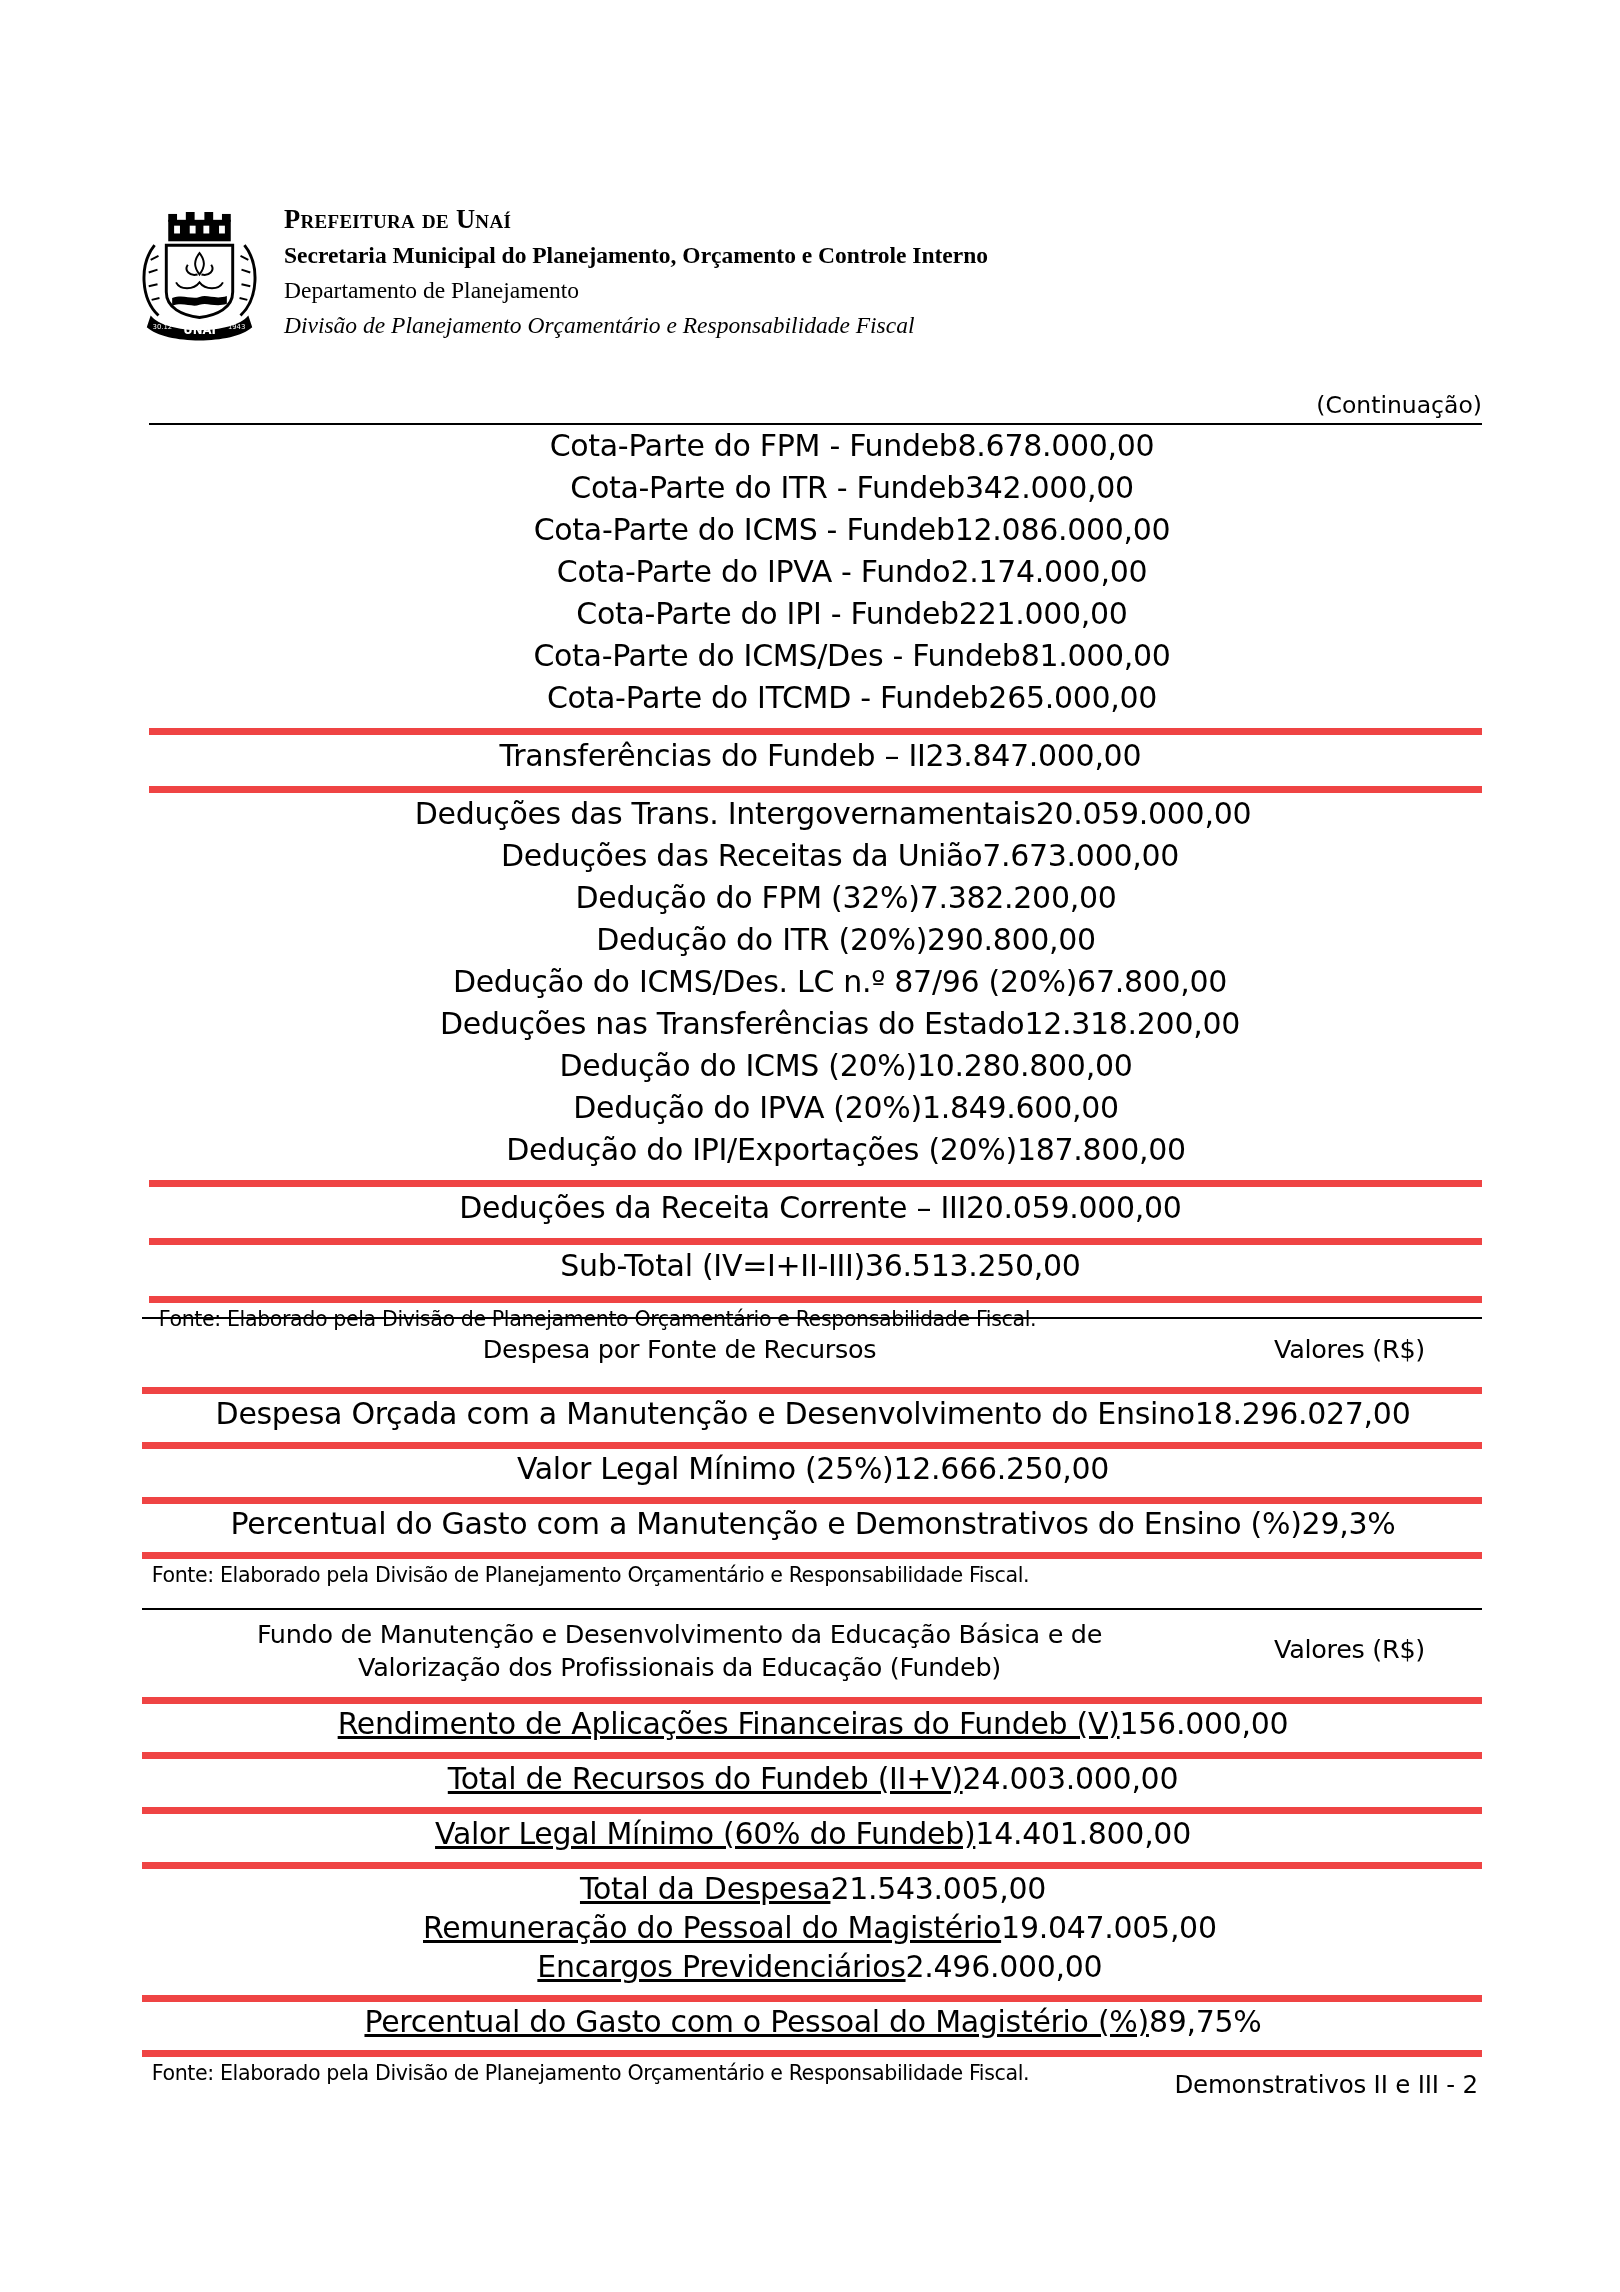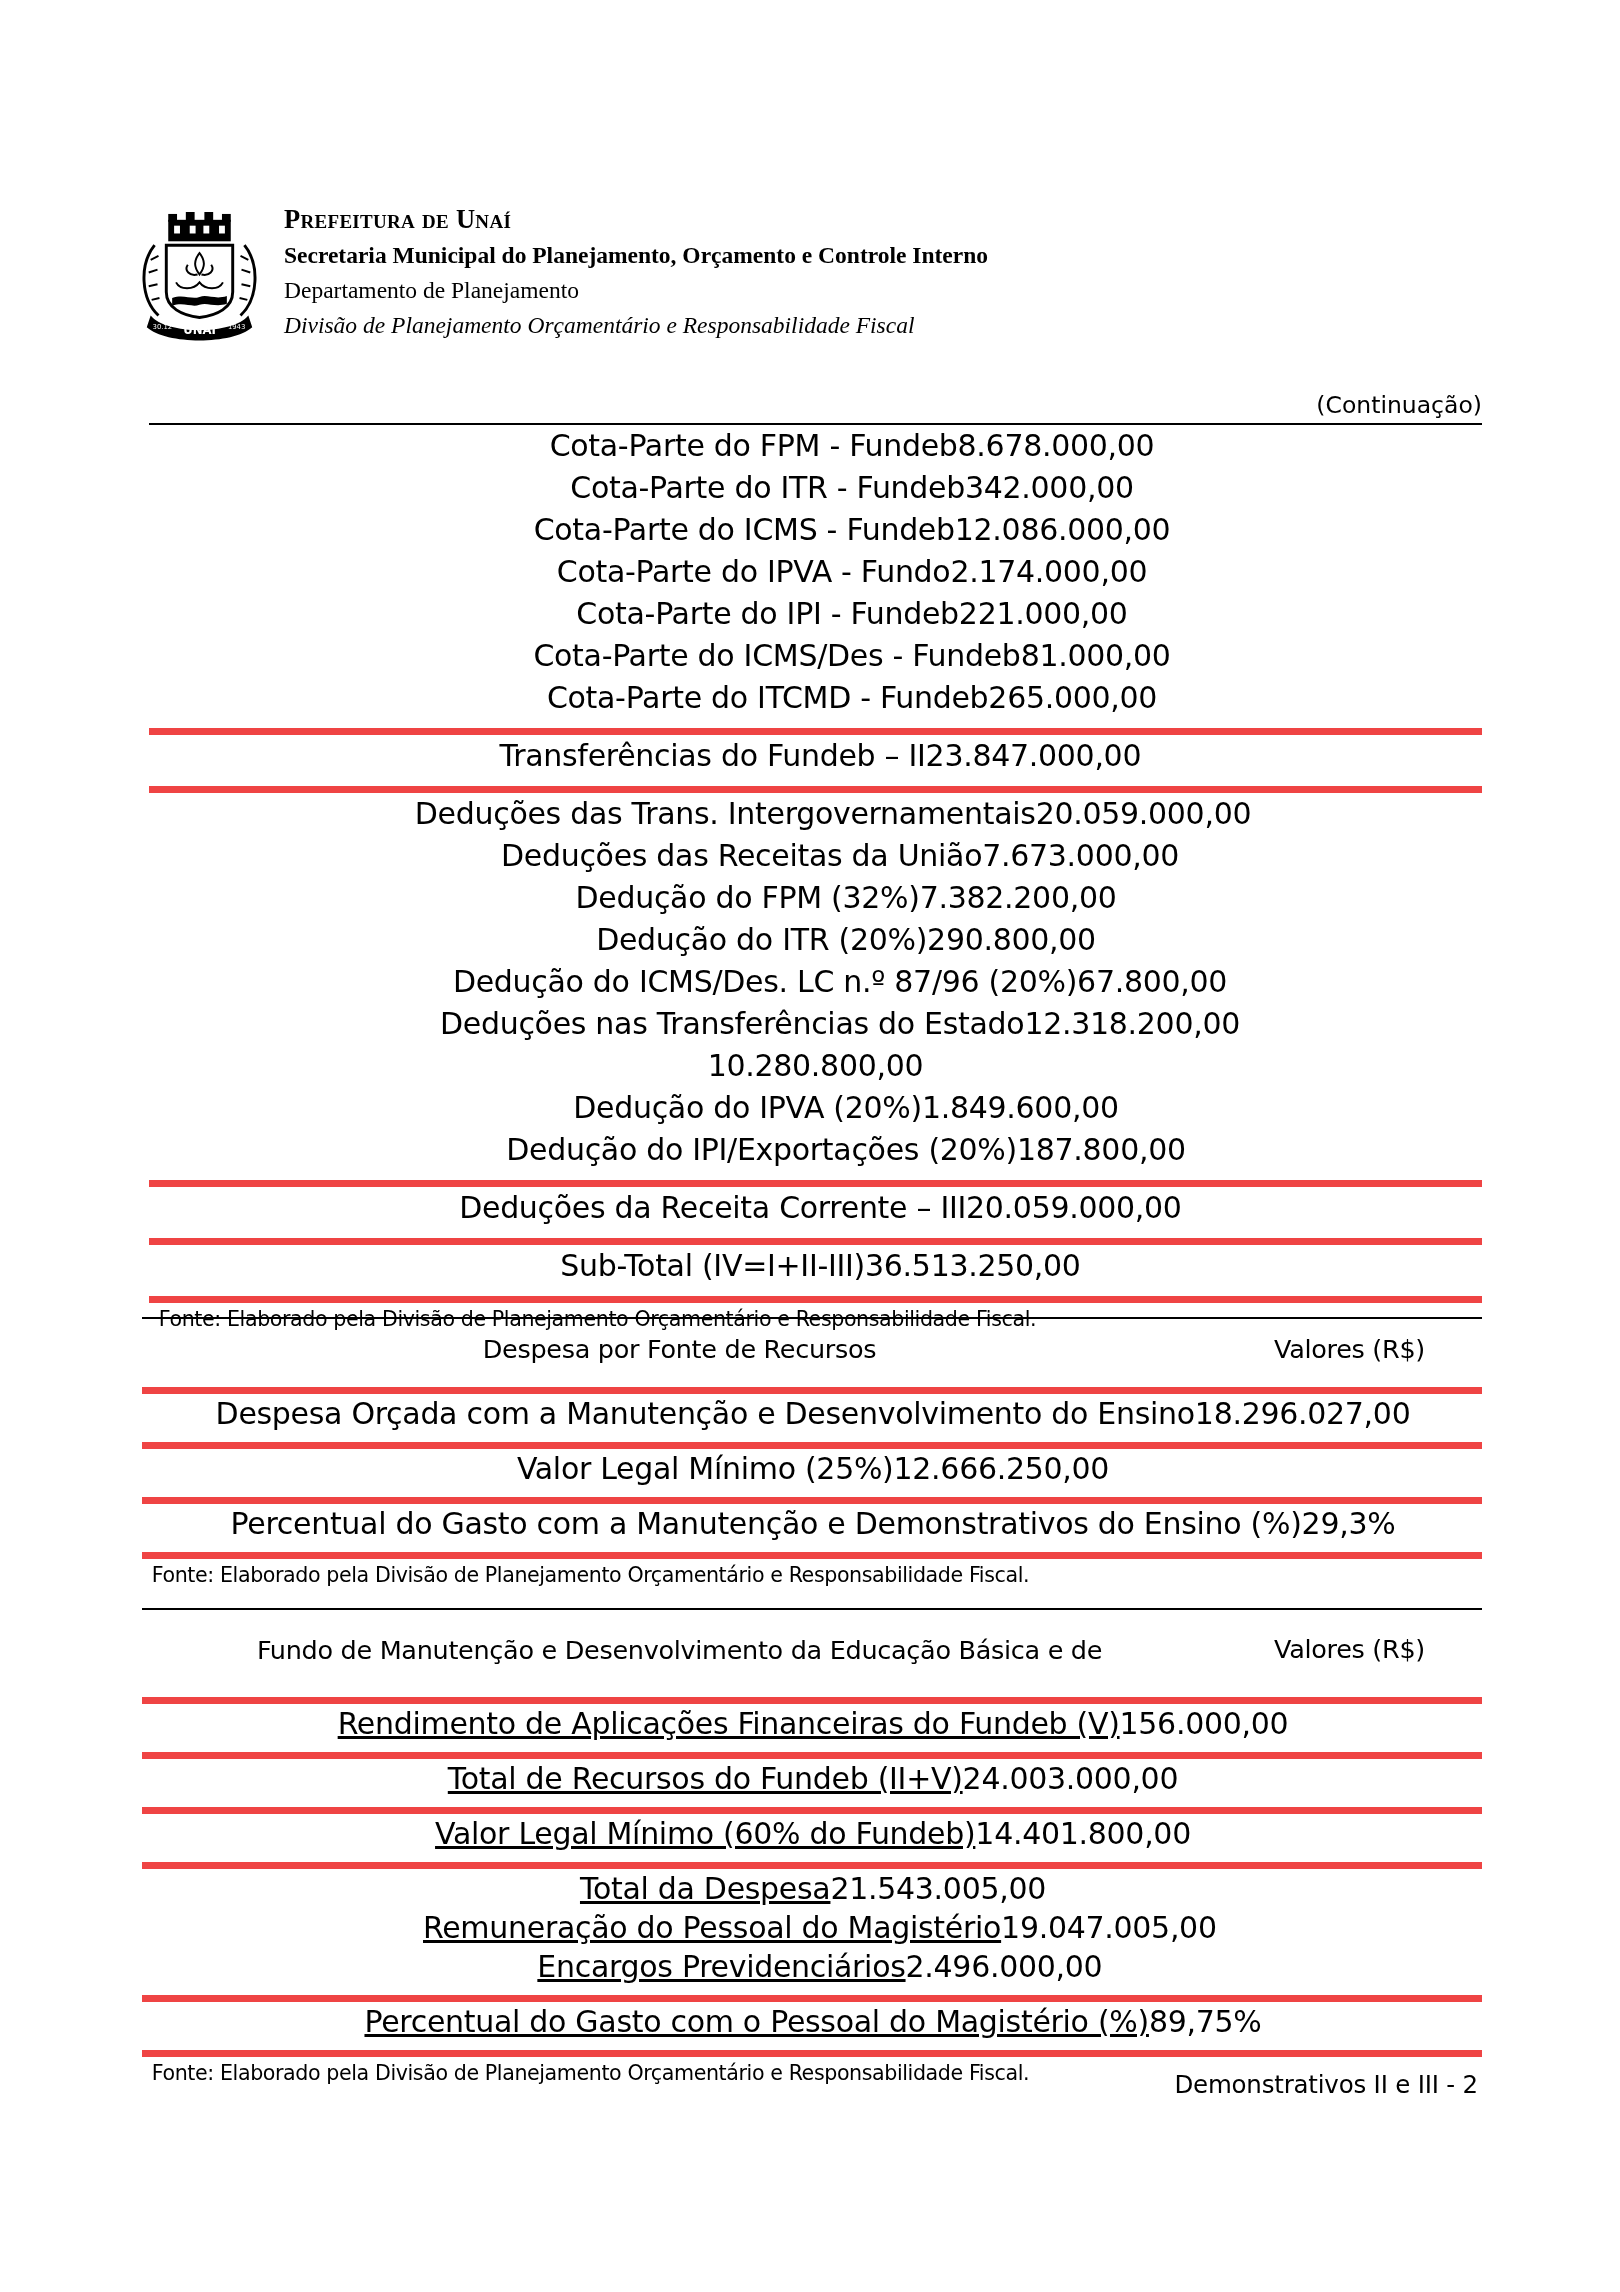--- a/index.html
+++ b/index.html
@@ -156,20 +156,21 @@
       </div>
       <div class="row">
         <span class="lbl ind2">Dedução do ICMS/Des. LC n.º 87/96 (20%)</span>
         <span class="val">67.800,00</span>
       </div>
       <div class="row">
         <span class="lbl ind2">Deduções nas Transferências do Estado</span>
         <span class="val">12.318.200,00</span>
       </div>
       <div class="row">
+        <span class="lbl ind4">Dedução do ICMS (20%)</span>
         <span class="val">10.280.800,00</span>
       </div>
       <div class="row">
         <span class="lbl ind4">Dedução do IPVA (20%)</span>
         <span class="val">1.849.600,00</span>
       </div>
       <div class="row">
         <span class="lbl ind4">Dedução do IPI/Exportações (20%)</span>
         <span class="val">187.800,00</span>
       </div>
@@ -206,20 +207,21 @@
       </div>
       <div class="rule"></div>
     </div>
   <div class="fonte">Fonte: Elaborado pela Divisão de Planejamento Orçamentário e Responsabilidade Fiscal.</div>
 </div>
 
 <div class="tbl rule-thick" id="t3">
   <div class="hrow">
     <div class="hl">
       <div>Fundo de Manutenção e Desenvolvimento da Educação Básica e de</div>
+      <div>Valorização dos Profissionais da Educação (Fundeb)</div>
     </div>
     <div class="hv">Valores (R$)</div>
   </div>
   <div id="t3-body">
       <div class="row rule">
         <span class="lbl">Rendimento de Aplicações Financeiras do Fundeb (V)</span>
         <span class="val">156.000,00</span>
       </div>
       <div class="row rule">
         <span class="lbl">Total de Recursos do Fundeb (II+V)</span>

